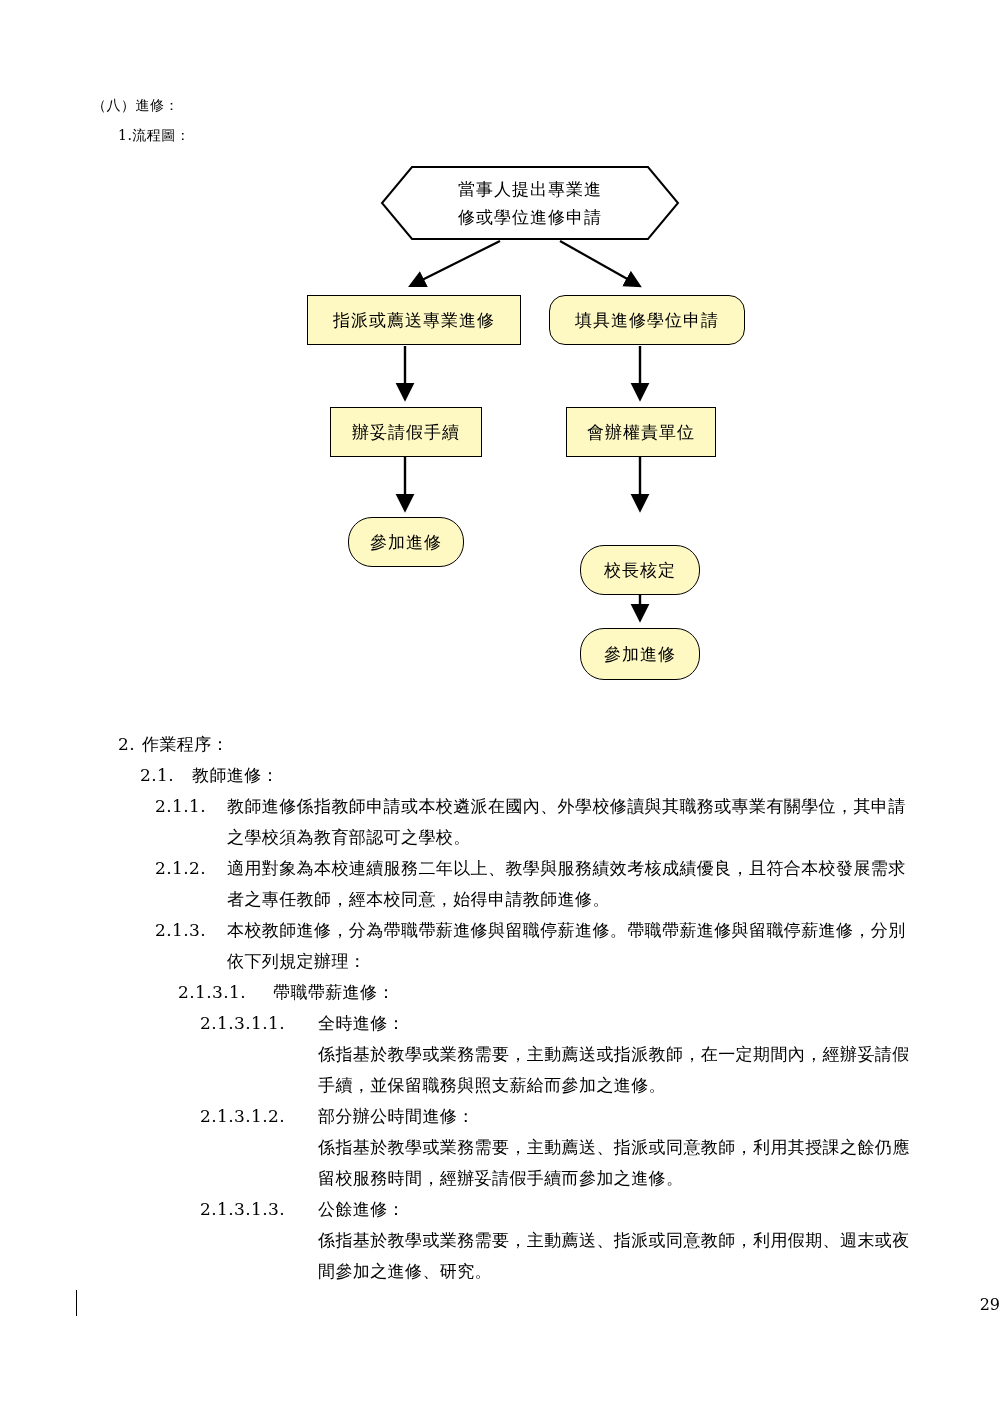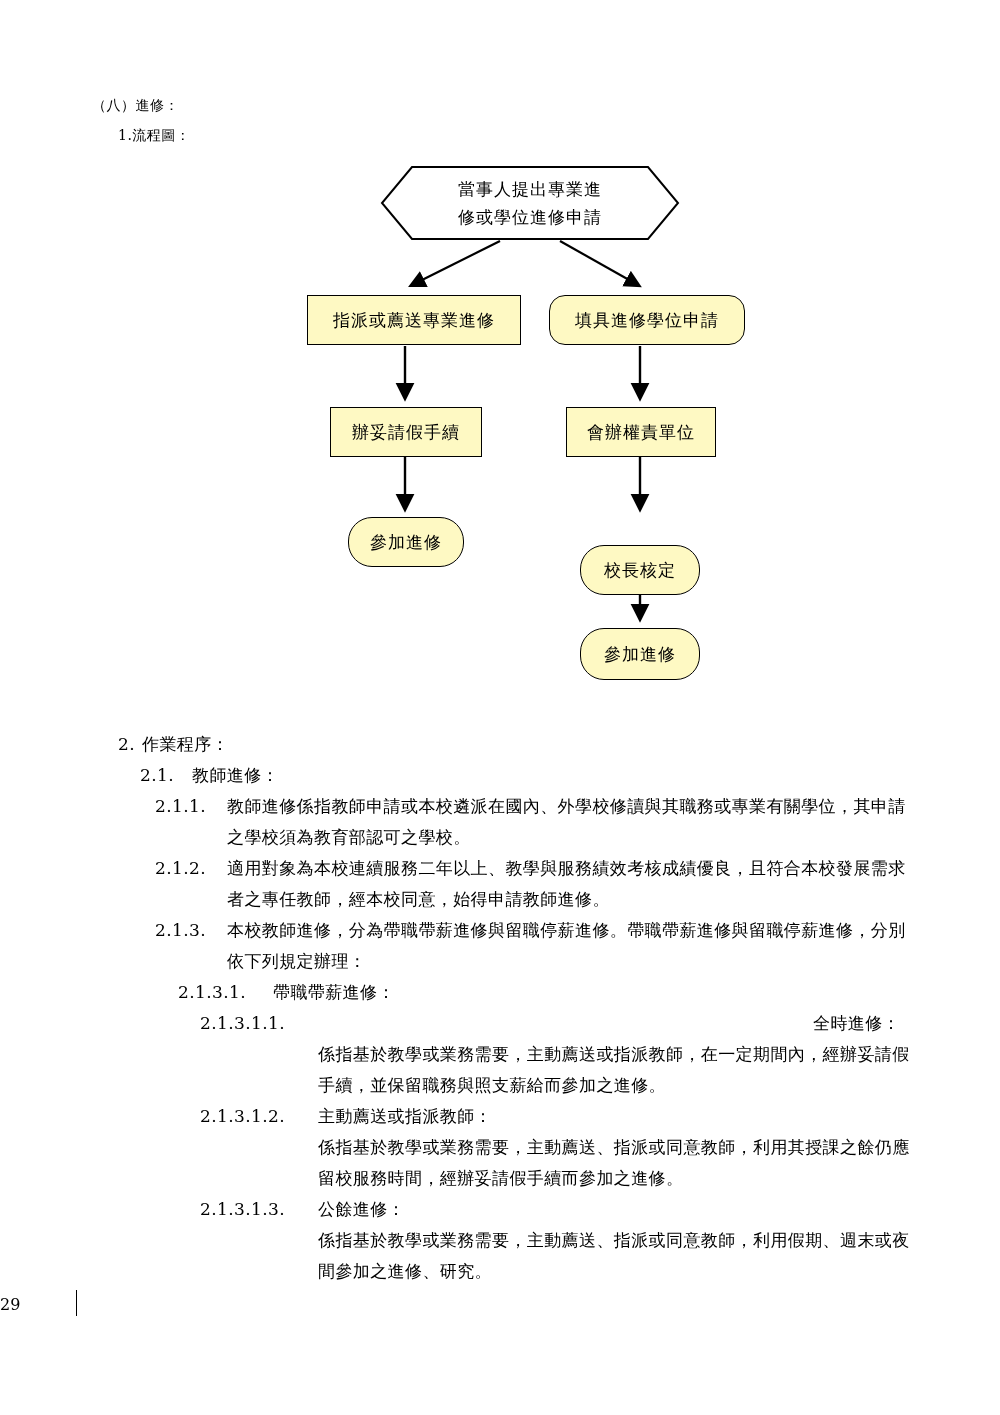--- a/index.html
+++ b/index.html
@@ -99,21 +99,21 @@
     height: 560px;
     pointer-events: none;
   }
 
   
   .page-number {
     position: absolute;
     left: 0;
     top: 1295px;
     width: 1000px;
-    text-align: left;
+    text-align: right;
     font-size: 16px;
   }
   .margin-tick {
     position: absolute;
     left: 76px;
     top: 1290px;
     width: 1px;
     height: 26px;
     background: #000;
   }
@@ -192,32 +192,32 @@
   <div class="para" style="left:155px; top:915px; width:760px;">
     <span class="num">2.1.3.</span>
     <span class="body" style="padding-left:72px;">本校教師進修，分為帶職帶薪進修與留職停薪進修。帶職帶薪進修與留職停薪進修，分別依下列規定辦理：</span>
   </div>
 
   <div class="para" style="left:178px; top:977px; width:720px;">
     <span class="num">2.1.3.1.</span>
     <span class="body" style="padding-left:95px;">帶職帶薪進修：</span>
   </div>
 
-  <div class="para" style="left:200px; top:1008px; width:700px;text-align:right;">
+  <div class="para" style="left:200px; top:1008px; width:700px;">
     <span class="num">2.1.3.1.1.</span>
     <span class="body" style="padding-left:118px;">全時進修：</span>
   </div>
 
   <div class="para" style="left:318px; top:1039px; width:600px;">
     <span class="body">係指基於教學或業務需要，主動薦送或指派教師，在一定期間內，經辦妥請假手續，並保留職務與照支薪給而參加之進修。</span>
   </div>
 
   <div class="para" style="left:200px; top:1101px; width:700px;">
     <span class="num">2.1.3.1.2.</span>
-    <span class="body" style="padding-left:118px;">主動薦送或指派教師：</span>
+    <span class="body" style="padding-left:118px;">部分辦公時間進修：</span>
   </div>
 
   <div class="para" style="left:318px; top:1132px; width:600px;">
     <span class="body">係指基於教學或業務需要，主動薦送、指派或同意教師，利用其授課之餘仍應留校服務時間，經辦妥請假手續而參加之進修。</span>
   </div>
 
   <div class="para" style="left:200px; top:1194px; width:700px;">
     <span class="num">2.1.3.1.3.</span>
     <span class="body" style="padding-left:118px;">公餘進修：</span>
   </div>

